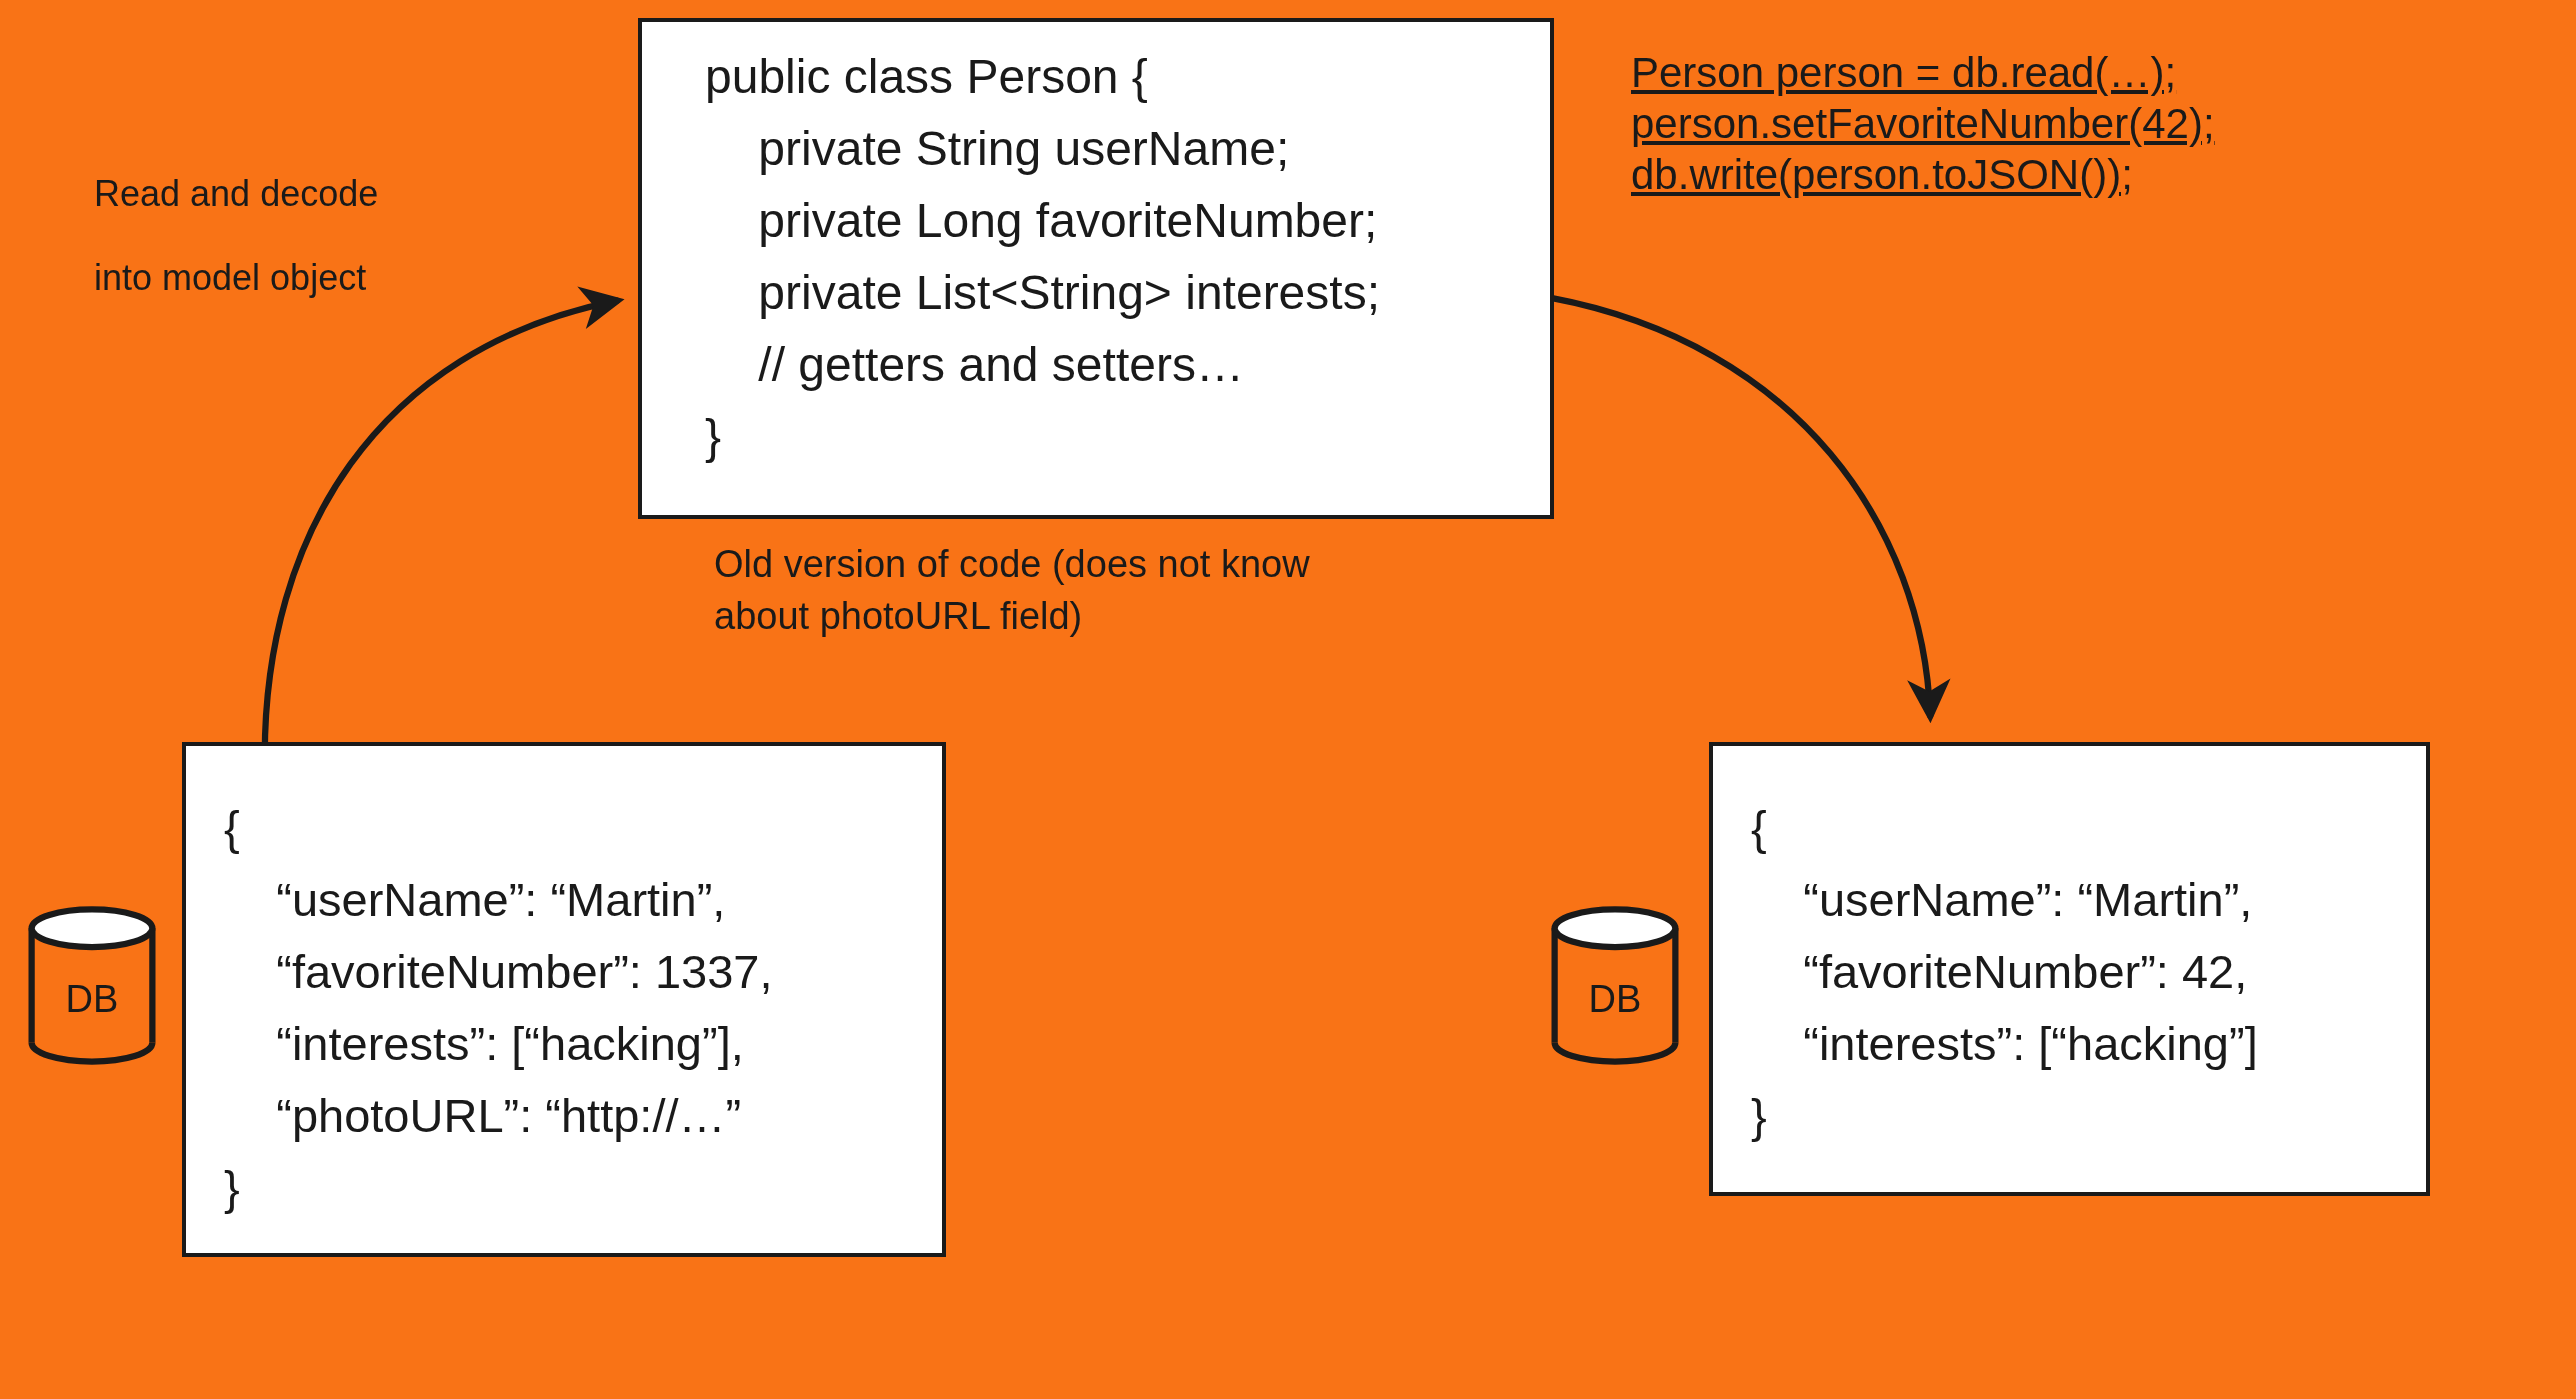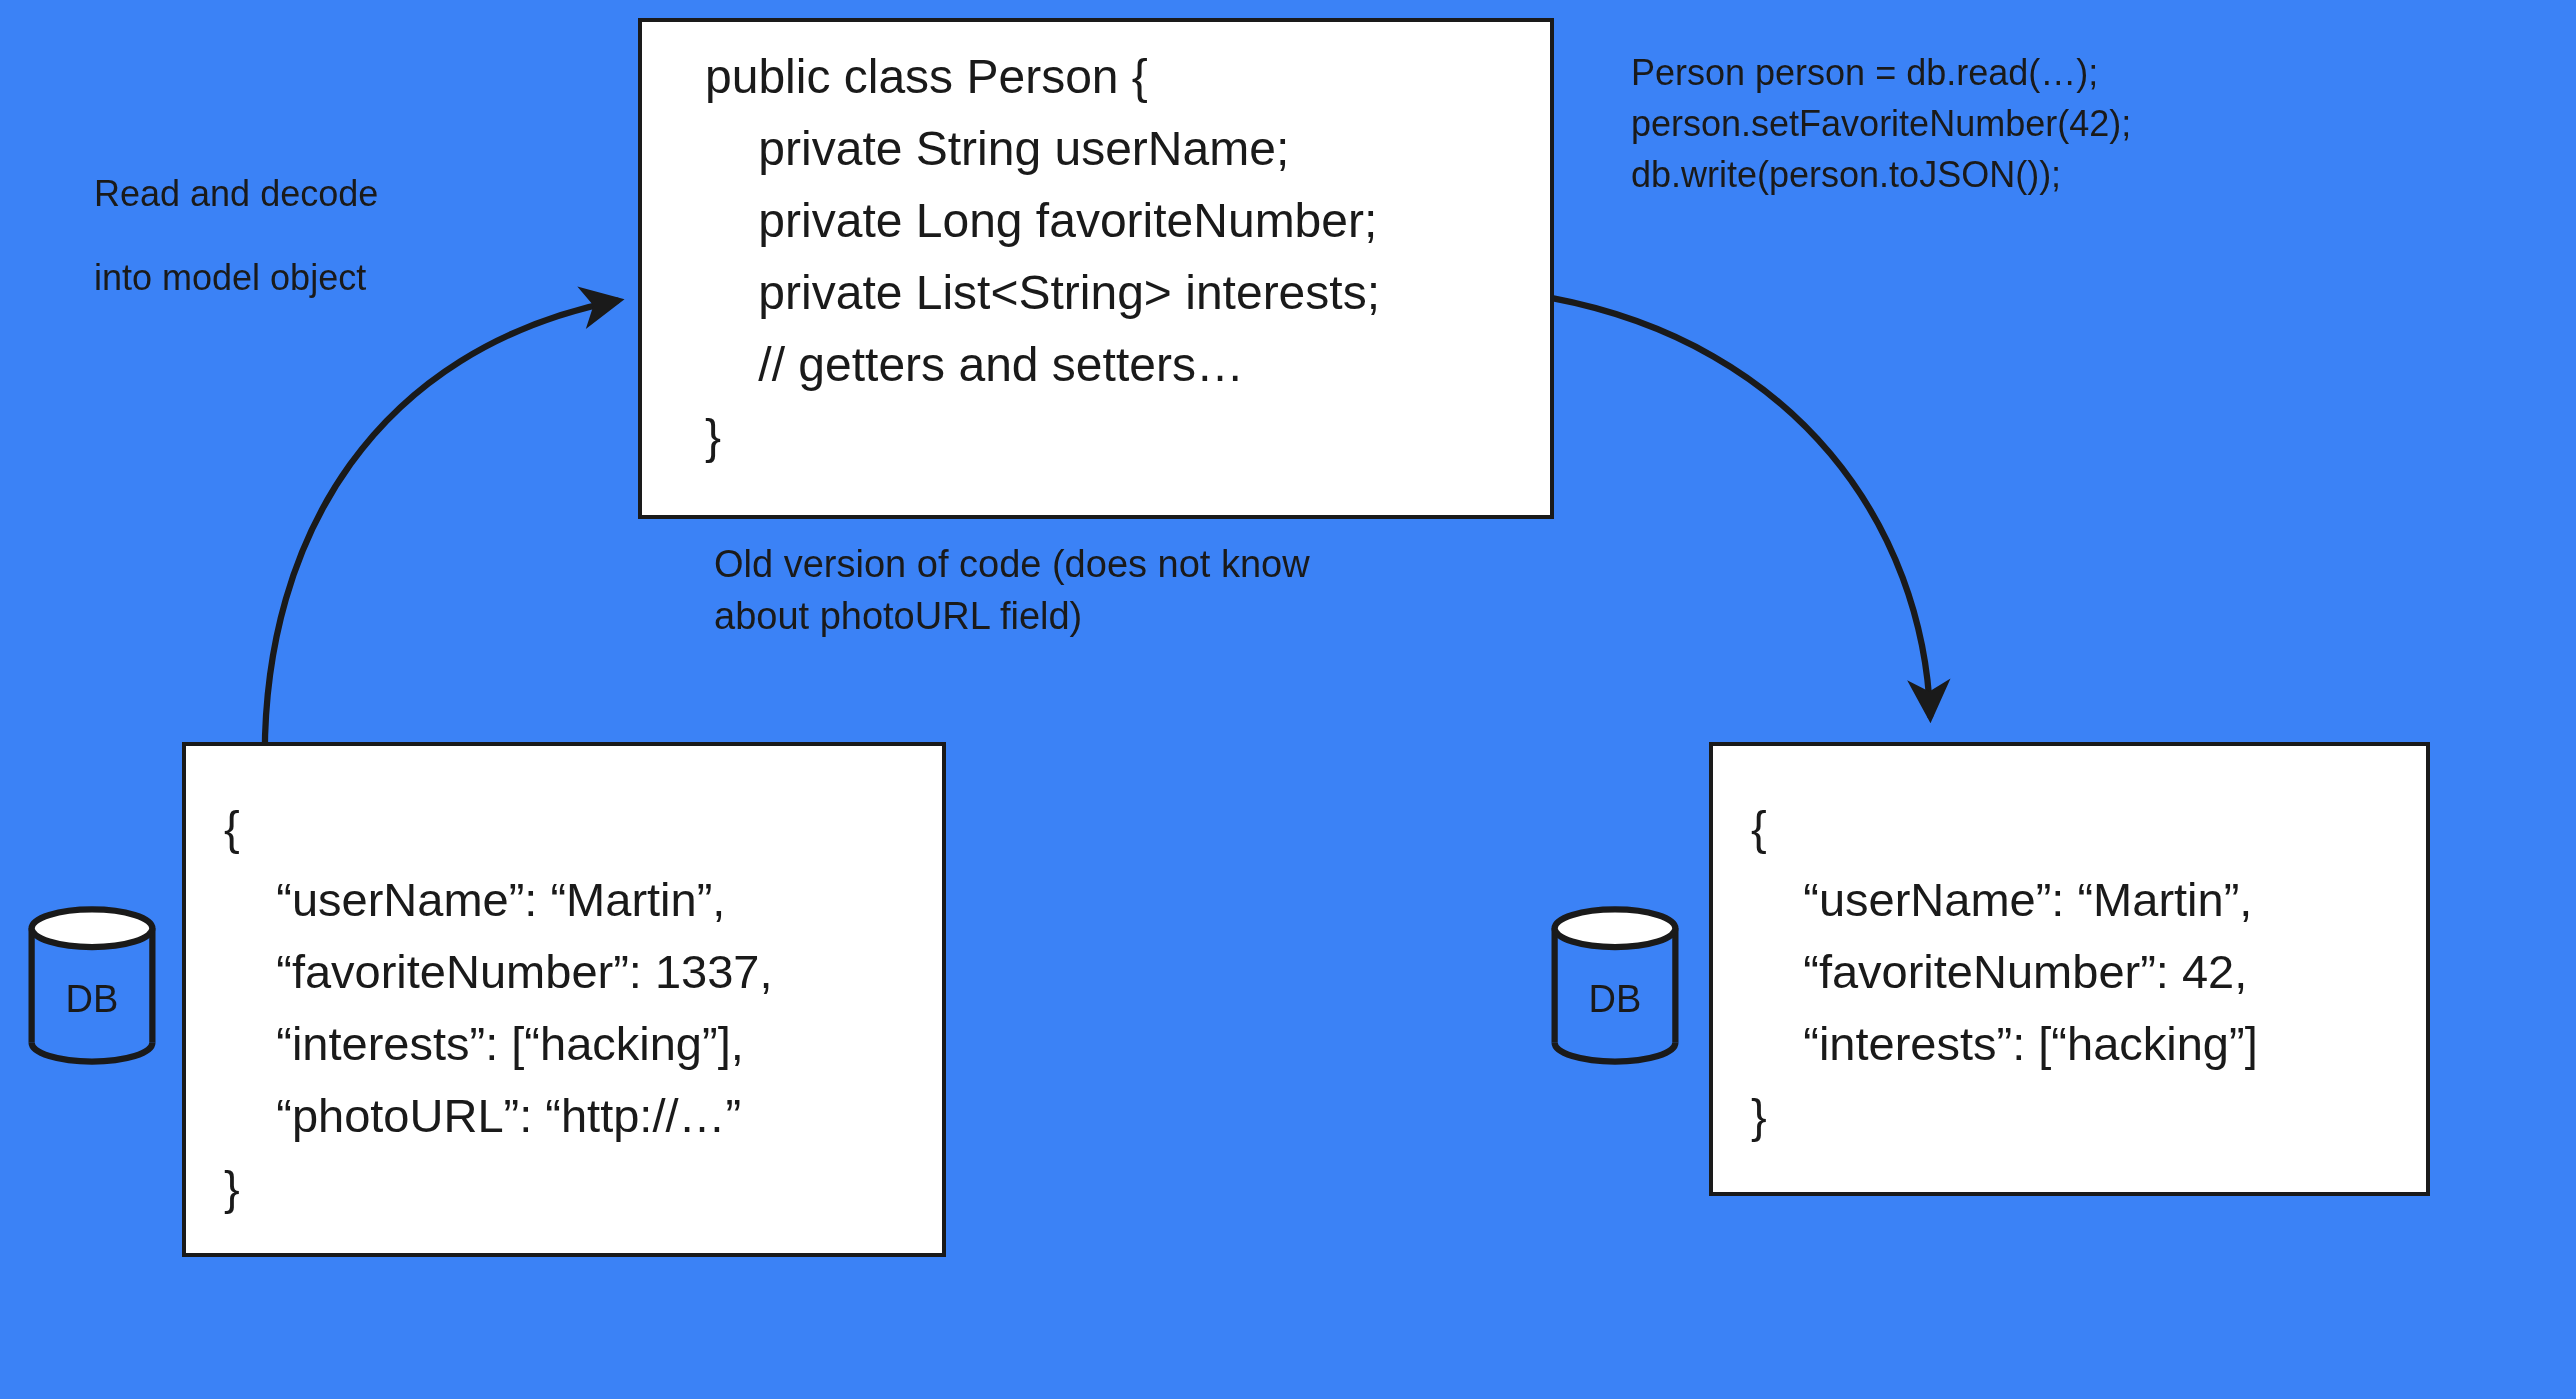--- a/index.html
+++ b/index.html
@@ -8,21 +8,21 @@
     background: #ffffff;
   }
   body {
     font-family: "Liberation Sans", sans-serif;
     color: #1a1a1a;
   }
   #stage {
     position: relative;
     width: 2576px;
     height: 1400px;
-    background: #3b82f6;
+    background: #f97316;
     overflow: hidden;
   }
 
   
   .box {
     position: absolute;
     border: 4.5px solid #1a1a1a;
     background: #ffffff;
     box-sizing: border-box;
   }
@@ -52,23 +52,24 @@
     left: 1751px; top: 792px;
     font-size: 47px;
     line-height: 72px;
   }
 
   
   #snippet {
     position: absolute;
     left: 1631px; top: 47px;
     white-space: pre;
-    font-size: 36px;
+    font-size: 42px;
     line-height: 51px;
     color: #1a1a1a;
+    text-decoration: underline;
   }
 
   
   .annot {
     position: absolute;
     white-space: pre;
     font-size: 36px;
     line-height: 84px;
     color: #1a1a1a;
   }

